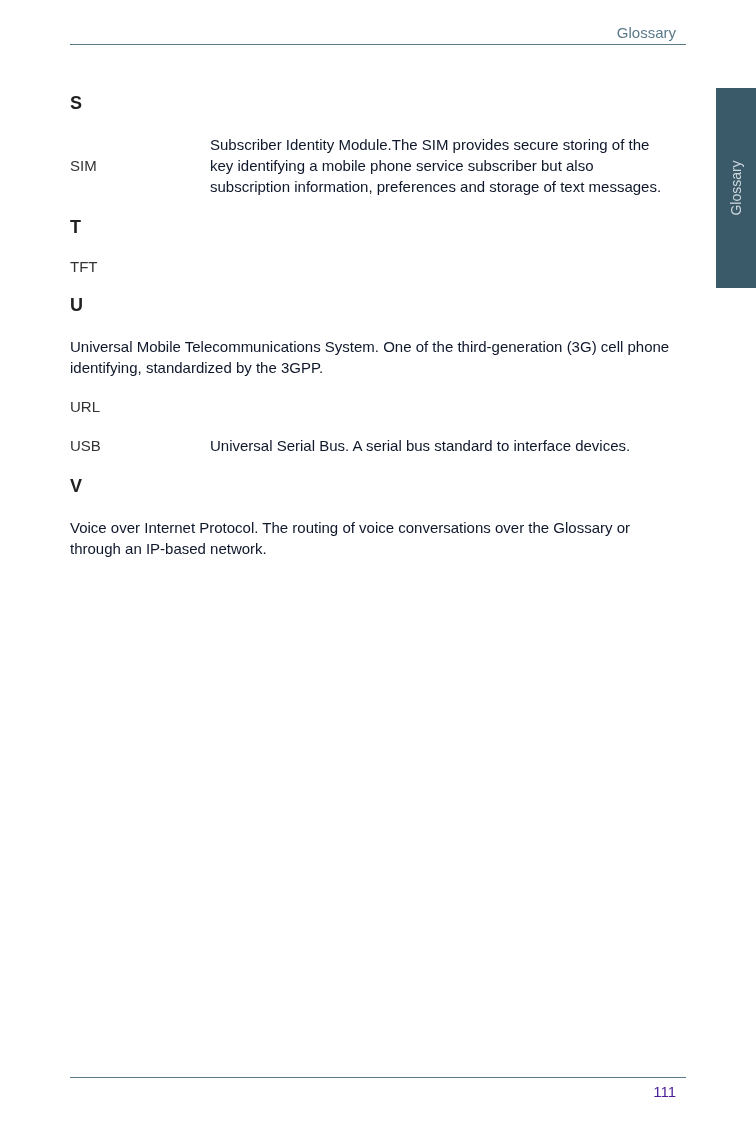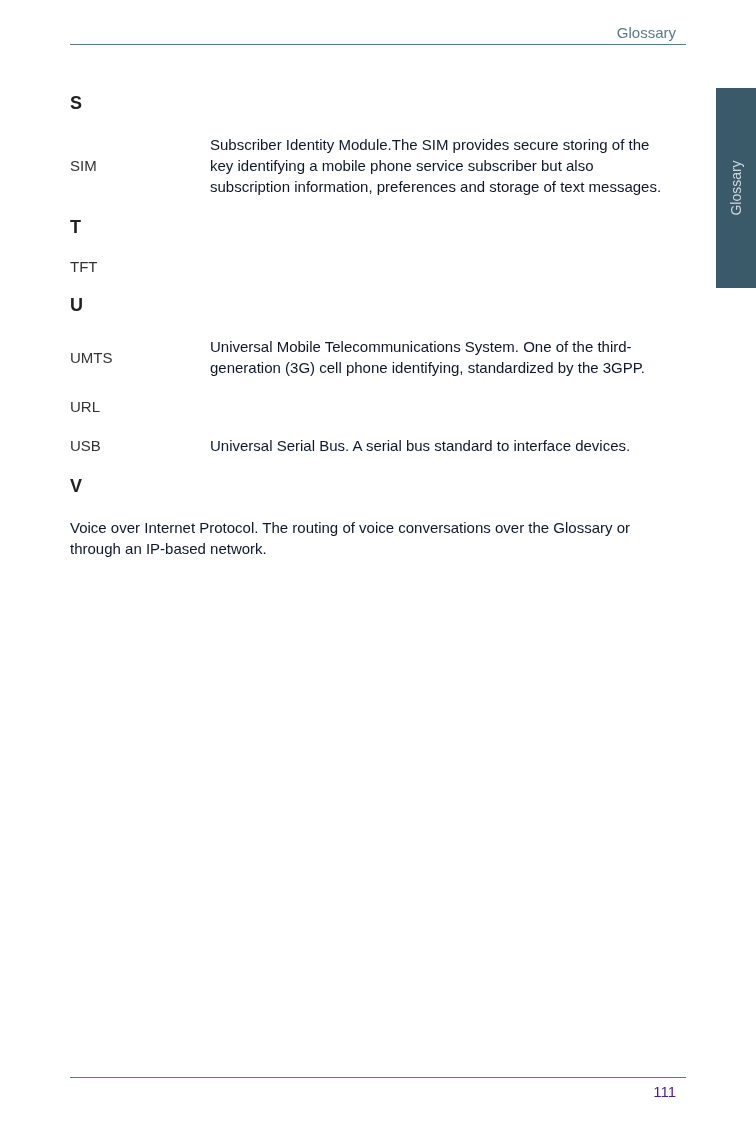--- a/index.html
+++ b/index.html
@@ -115,21 +115,20 @@
 
   <div class="section-letter">T</div>
 
   <div class="entry">
     <div class="term">TFT</div>
   </div>
 
   <div class="section-letter">U</div>
 
   <div class="entry">
-    <div class="term">UMTS</div>
     <div class="definition">Universal Mobile Telecommunications System. One of the third-generation (3G) cell phone identifying, standardized by the 3GPP.</div>
   </div>
 
   <div class="entry">
     <div class="term">URL</div>
   </div>
 
   <div class="entry">
     <div class="term">USB</div>
     <div class="definition">Universal Serial Bus. A serial bus standard to interface devices.</div>

